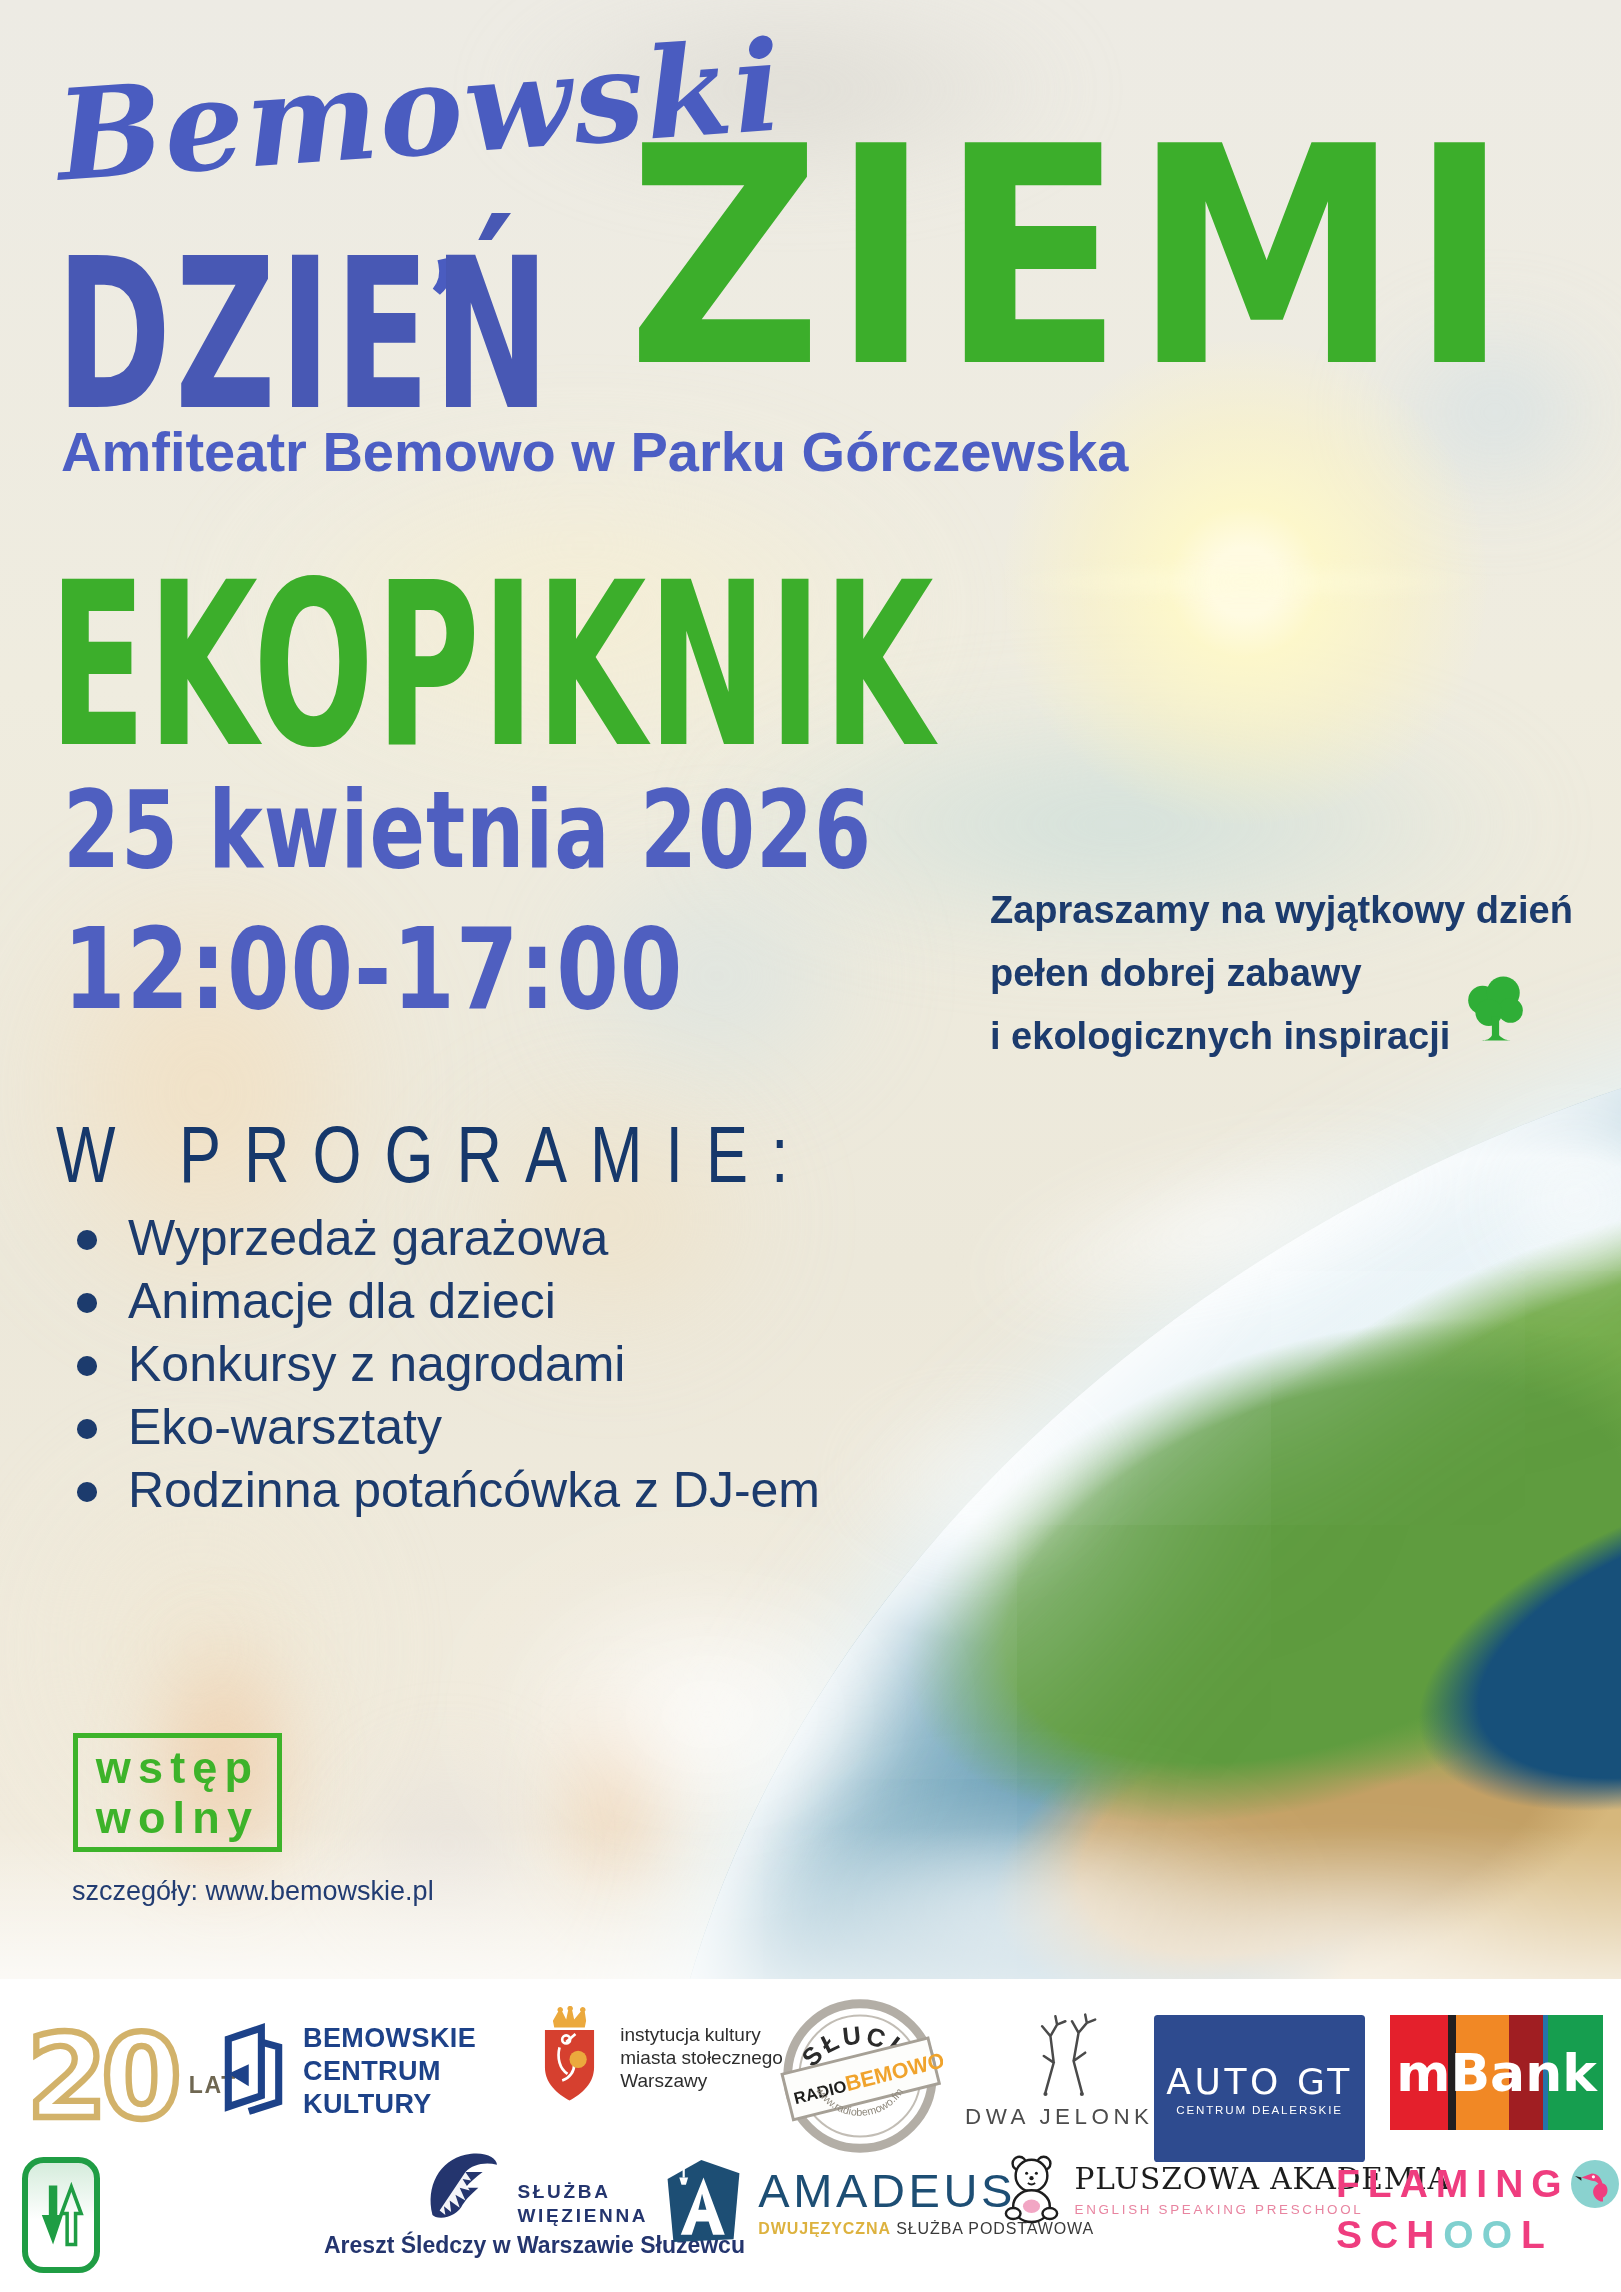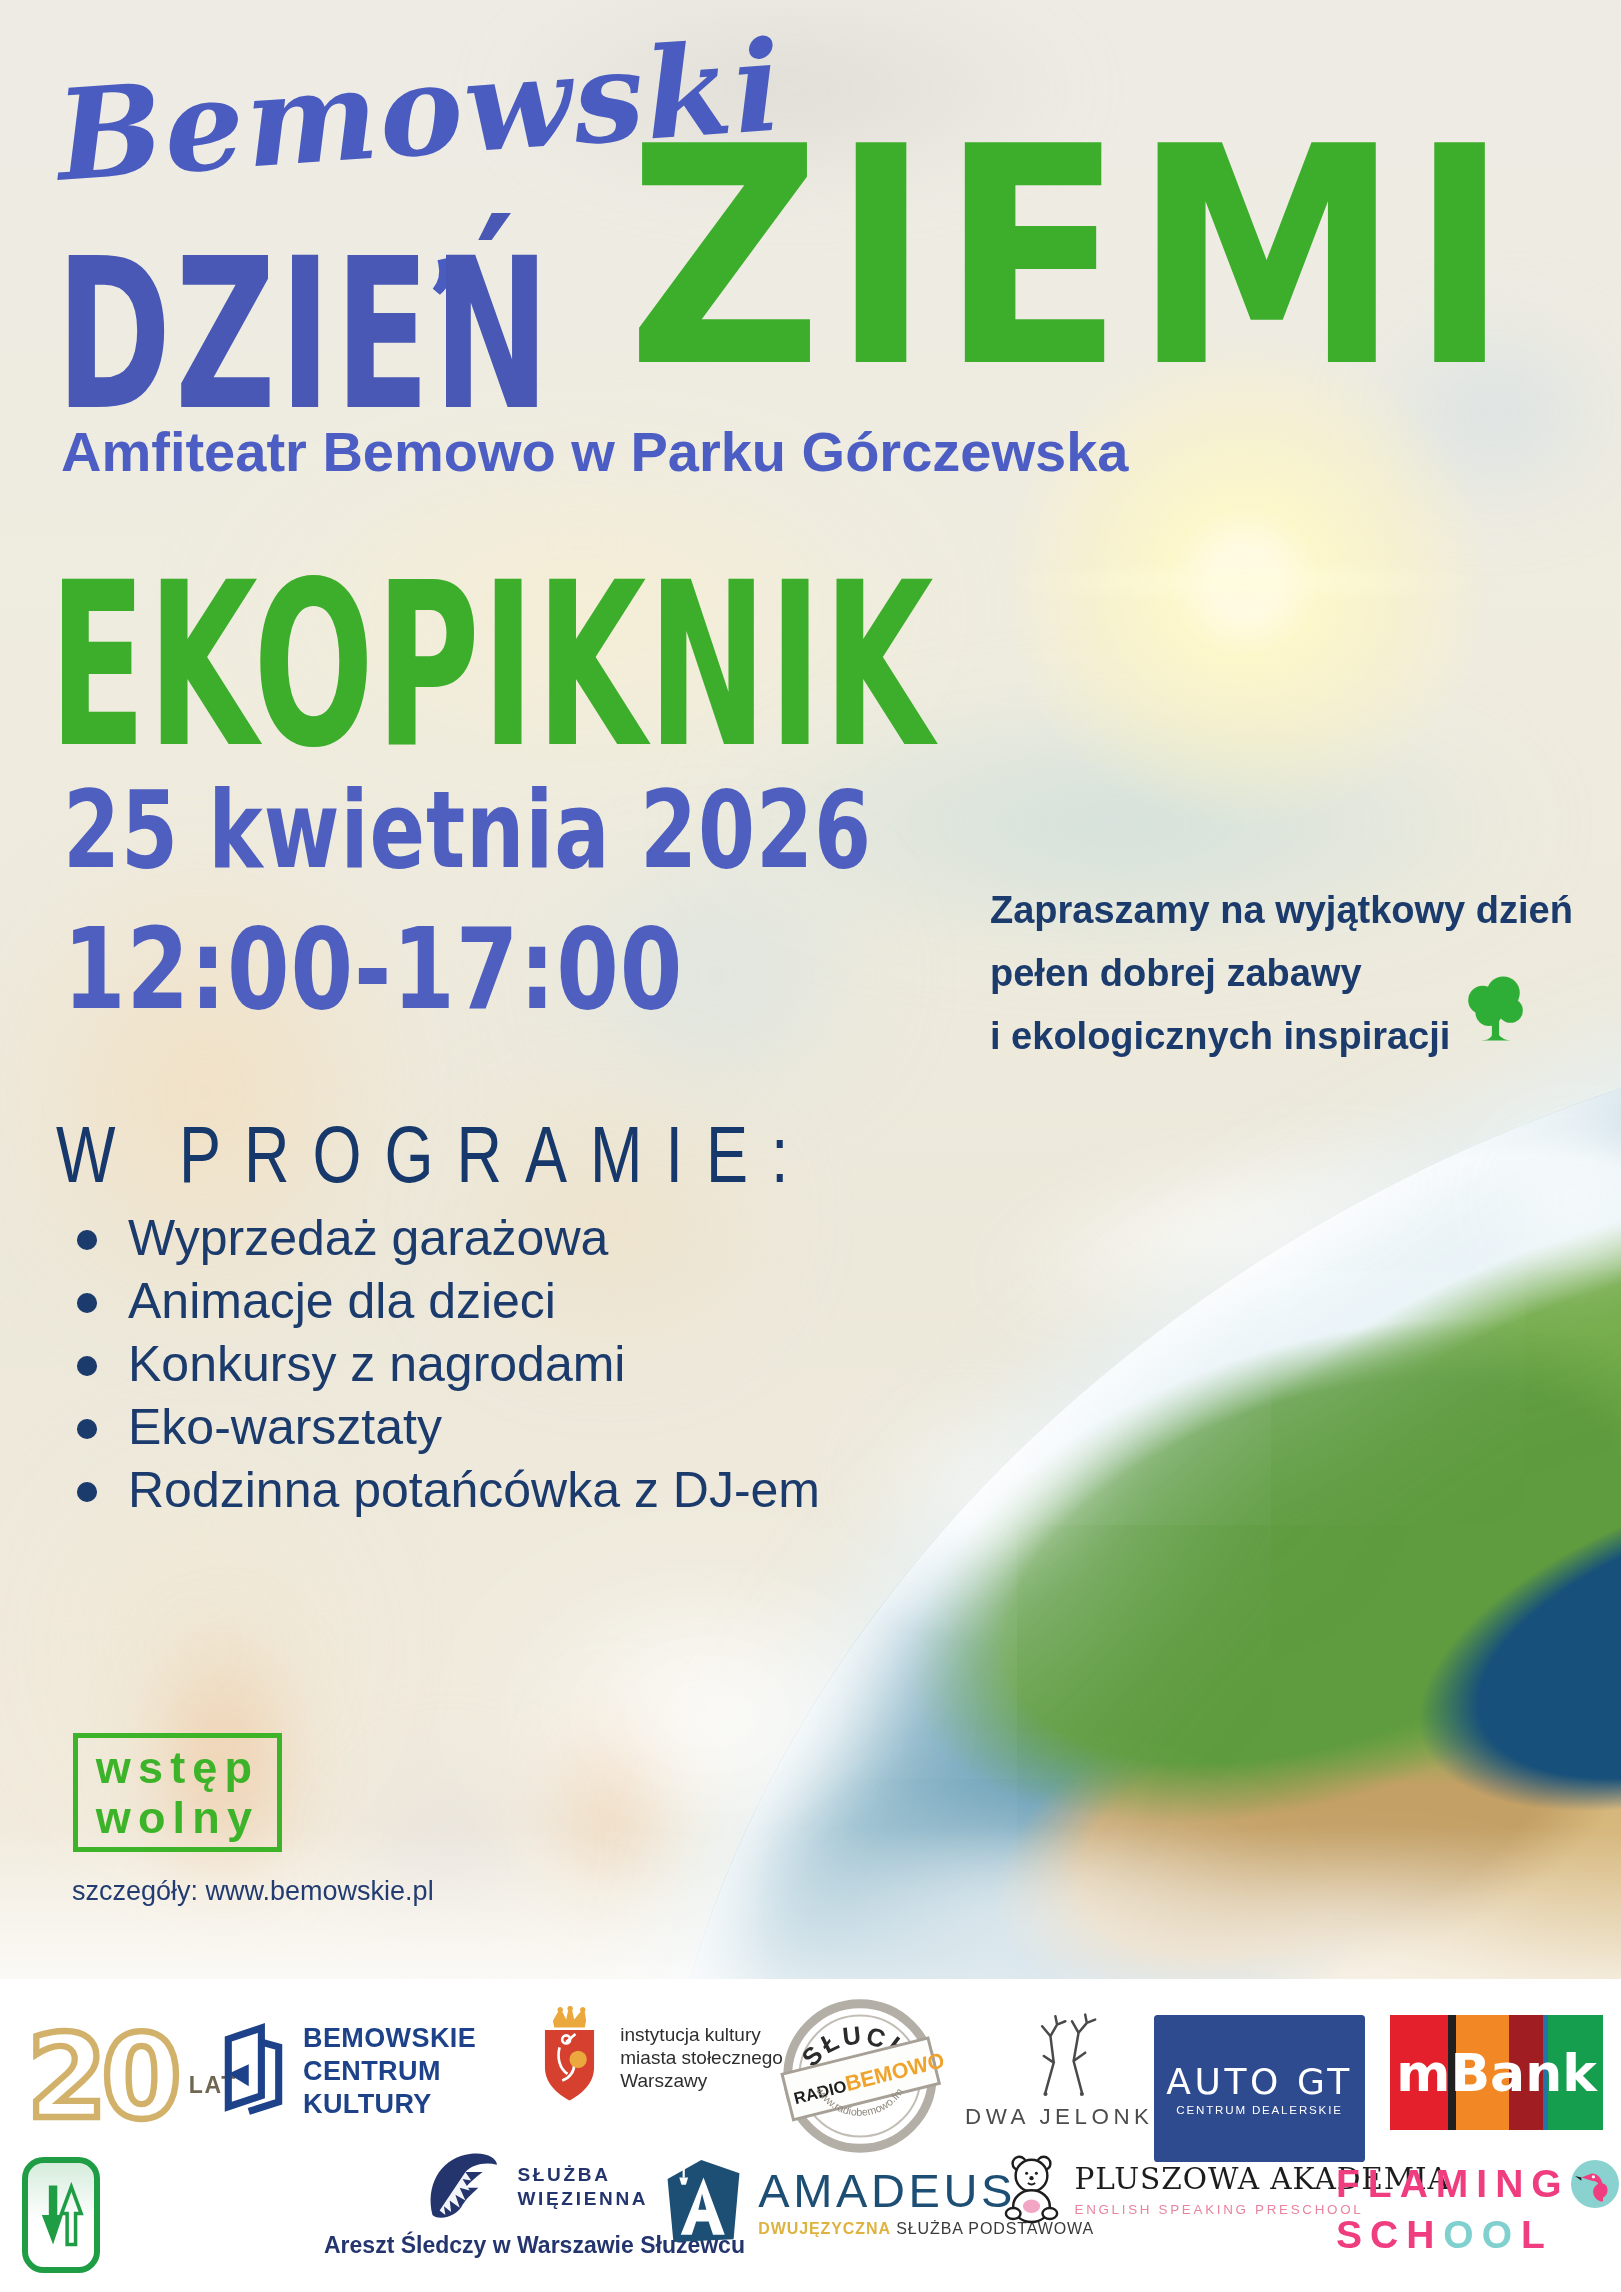--- a/index.html
+++ b/index.html
@@ -103,21 +103,21 @@
   .mbank{left:1390px;top:2015px;width:213px;height:115px;justify-content:center;
     background:linear-gradient(90deg,#e4202c 0 27%,#221f20 27% 31%,#f18825 31% 56%,#a01e22 56% 72%,#2574a9 72% 74%,#169e4f 74% 100%);}
   .mbank span{color:#fff;font-weight:700;font-size:52px;font-family:"DejaVu Sans",sans-serif;}
   .mpo{left:22.4px;top:2157px;gap:9px;}
   .mpo-box{border:6.3px solid #1f9d44;border-radius:21.5px;background:linear-gradient(180deg,rgba(22,150,60,.18),rgba(255,255,255,0) 55%);
     display:flex;align-items:center;justify-content:center;}
   .mpo-b1{width:66px;height:104px;}
   .mpo-b2{width:168px;height:104px;}
   .mpo-b2 span{font-family:"DejaVu Sans",sans-serif;font-weight:700;font-size:72px;color:#169a40;letter-spacing:0.9px;}
   .sw{left:324px;top:2146px;flex-direction:column;gap:3.6px;align-items:center;}
-  .sw-top{display:flex;align-items:center;gap:10.7px;}
+  .sw-top{display:flex;align-items:flex-end;gap:10.7px;}
   .sw-name{font-weight:700;font-size:19px;letter-spacing:2.7px;color:#24356e;line-height:24px;}
   .sw-sub{font-weight:700;font-size:23px;color:#24356e;}
   .amadeus{left:663px;top:2157px;gap:14.3px;}
   .amadeus-name{font-weight:500;font-size:47px;letter-spacing:3.6px;color:#1d4e74;line-height:1;}
   .amadeus-sub{font-size:16px;letter-spacing:0.9px;margin-top:5.4px;font-weight:700;}
   .amadeus-sub .gold{color:#ddb23f;}
   .amadeus-sub .rest{color:#3a3a3a;font-weight:400;}
   .pluszowa{left:1001px;top:2151px;gap:12.5px;}
   .pluszowa-name{font-family:"DejaVu Serif",serif;font-size:29.6px;color:#1d1d1d;letter-spacing:0.9px;line-height:1.1;}
   .pluszowa-sub{font-size:13.4px;color:#e884a0;letter-spacing:2.7px;margin-top:7.2px;font-weight:500;}

